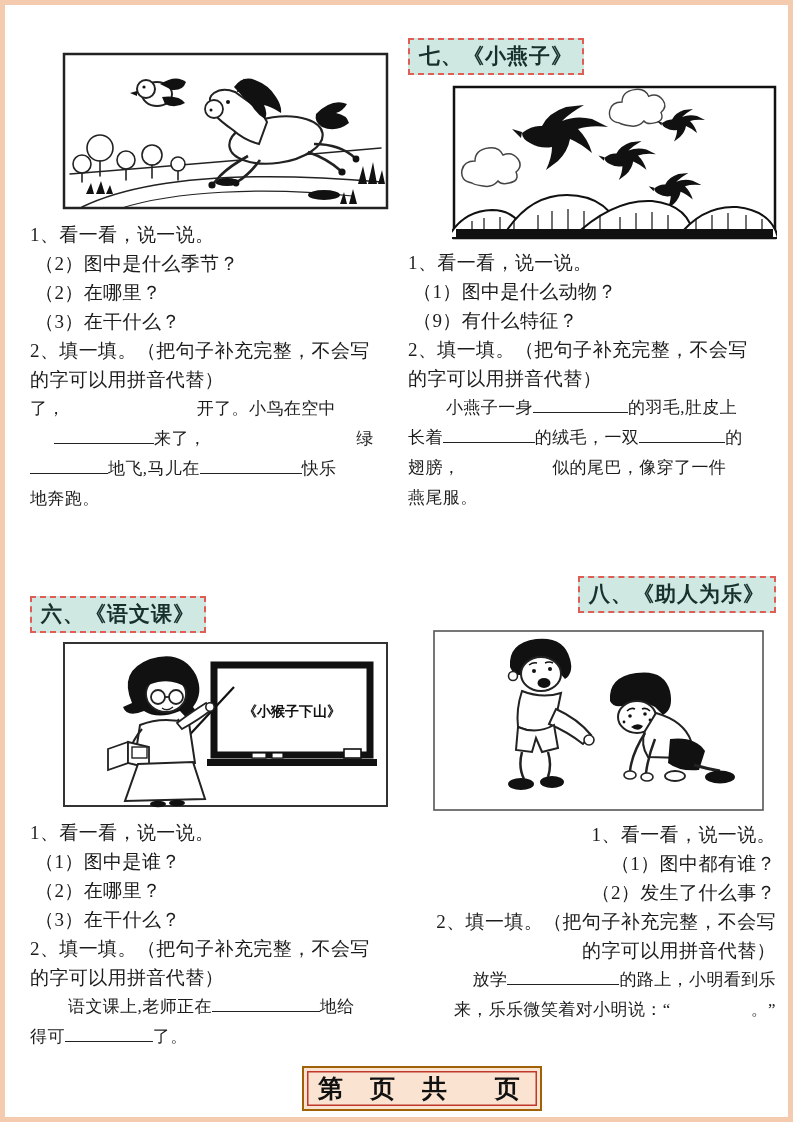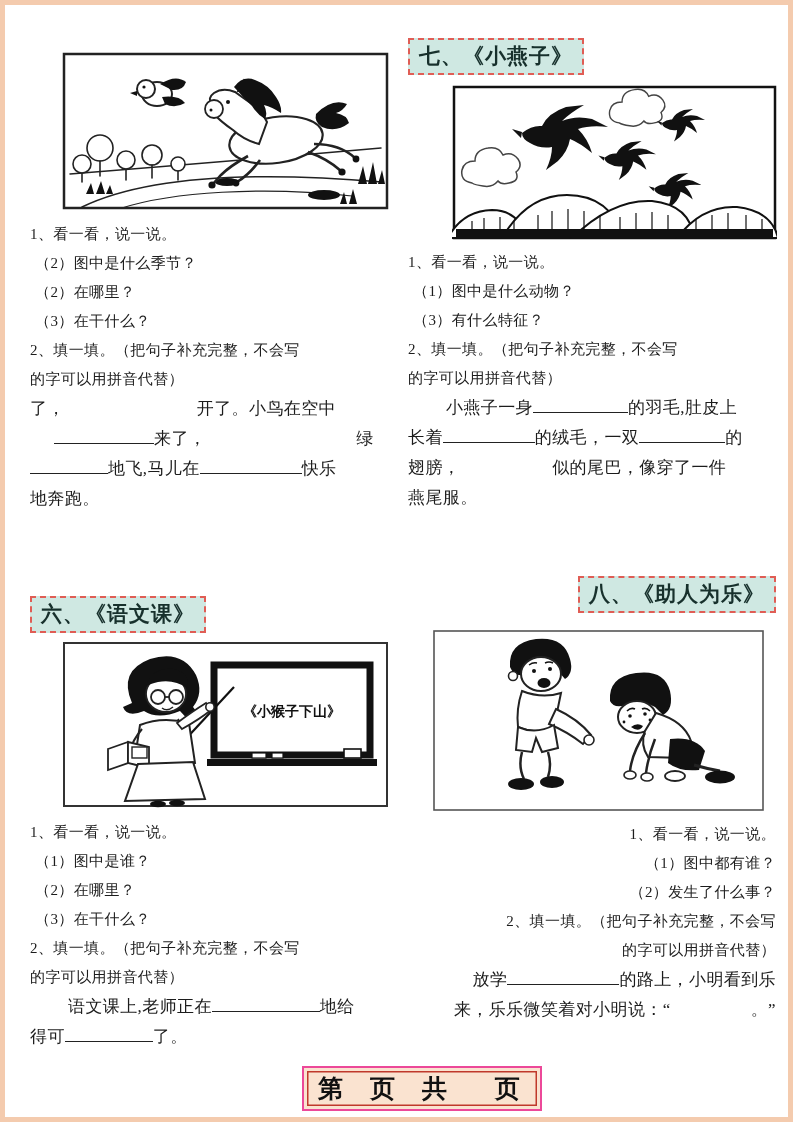--- a/index.html
+++ b/index.html
@@ -9,28 +9,28 @@
     overflow:hidden;
   }
   .page-frame{position:absolute;inset:0;border:5px solid #f4cbae;pointer-events:none;z-index:9;}
   .section{position:absolute;width:368px;}
   .sec-title{
     display:inline-block;background:#cfe8e2;border:2px dashed #e05d55;
     padding:3px 9px 4px 9px;font-size:21px;font-weight:700;color:#17302c;
     letter-spacing:1px;line-height:1.25;
   }
   .illus{display:block;background:#fff;}
-  .qline{font-size:15px;line-height:29px;height:29px;white-space:nowrap;letter-spacing:0.4px;}
+  .qline{font-size:19px;line-height:29px;height:29px;white-space:nowrap;letter-spacing:0.4px;}
   .subq{padding-left:5px;}
   .fill-line{font-size:17px;line-height:30px;height:30px;white-space:nowrap;letter-spacing:0.4px;}
   .blank{display:inline-block;border-bottom:1.7px solid #222;height:1.05em;vertical-align:baseline;}
   .gap{display:inline-block;height:1em;}
   .footer-box{
     position:absolute;left:302px;top:1066px;background:#fae3d0;
-    border:2px solid #ec4899;box-shadow:inset 0 0 0 3px #fae3d0, inset 0 0 0 4.5px #bf392b;
+    border:2px solid #a16207;box-shadow:inset 0 0 0 3px #fae3d0, inset 0 0 0 4.5px #bf392b;
     padding:4px 14px;z-index:10;
   }
   .footer-text{font-family:"Liberation Sans","DejaVu Sans",sans-serif;
     font-size:25px;font-weight:700;color:#111;white-space:pre;letter-spacing:6px;word-spacing:8px;}
   svg text{font-family:"Liberation Serif","DejaVu Serif",serif;}
 </style>
 </head>
 <body>
 
 <div class="page-frame"></div>
@@ -193,21 +193,21 @@
         <line x1="244" y1="134" x2="244" y2="145"></line>
           <line x1="260" y1="130" x2="260" y2="145"></line>
           <line x1="276" y1="128" x2="276" y2="145"></line>
           <line x1="294" y1="130" x2="294" y2="145"></line>
           <line x1="310" y1="134" x2="310" y2="145"></line>
       </g>
     </g>
   </svg>
   <div class="qline">1、看一看，说一说。</div>
   <div class="qline subq">（1）图中是什么动物？</div>
-  <div class="qline subq">（3）有什么特征？</div>
+  <div class="qline subq">（9）有什么特征？</div>
   <div class="qline">2、填一填。（把句子补充完整，不会写</div>
   <div class="qline">的字可以用拼音代替）</div>
   <div class="fill-line"><span class="gap" style="width: 38px;"></span><span>小燕子一身</span><span class="blank" style="width: 95px;"></span><span>的羽毛,肚皮上</span></div>
   <div class="fill-line"><span>长着</span><span class="blank" style="width: 92px;"></span><span>的绒毛，一双</span><span class="blank" style="width: 86px;"></span><span>的</span></div>
   <div class="fill-line"><span>翅膀，</span><span class="gap" style="width: 92px;"></span><span>似的尾巴，像穿了一件</span></div>
   <div class="fill-line"><span>燕尾服。</span></div>
 </div>
 
 <div class="section" style="left:408px;top:576px;text-align:right;">
   <div class="sec-title">八、《助人为乐》</div>

